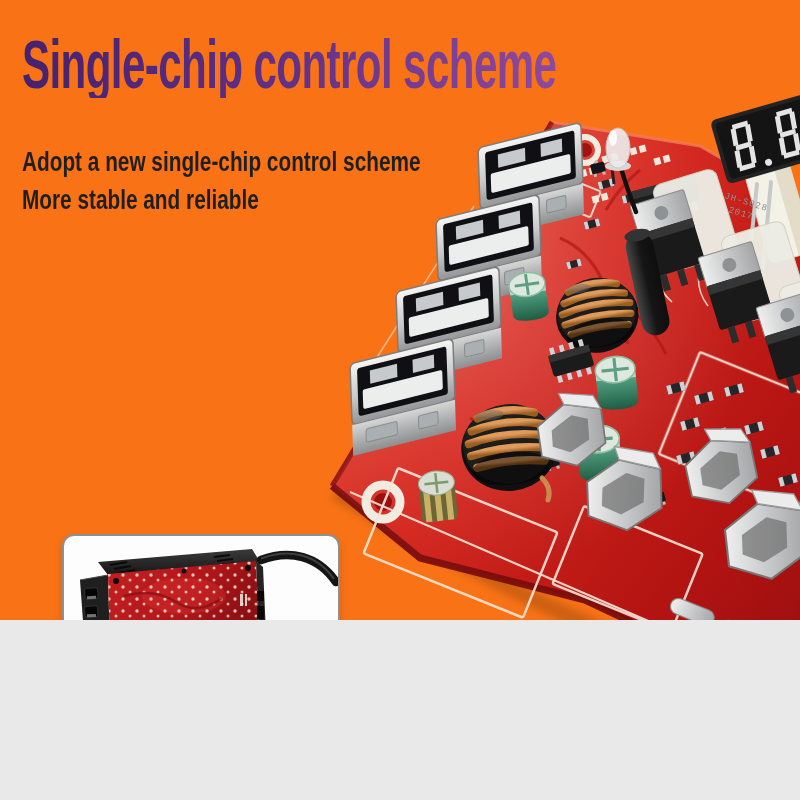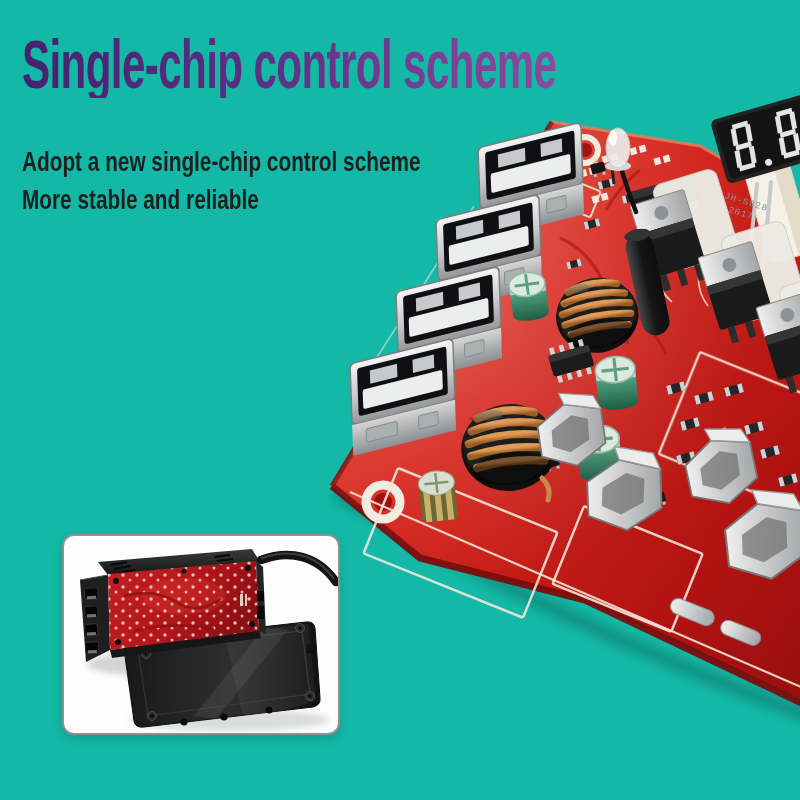--- a/index.html
+++ b/index.html
@@ -1,16 +1,16 @@
 <!DOCTYPE html>
 <html><head>
 <meta charset="utf-8">
 <style>
   html,body{margin:0;padding:0;background:#e9e9e9;}
-  .page{position:relative;width:800px;height:800px;background:#14b8a6;overflow:hidden;
+  .page{position:relative;width:800px;height:620px;background:#f97316;overflow:hidden;
         font-family:"Liberation Sans", sans-serif;}
   .title{position:absolute;top:30px;left:22px;margin:0;font-size:68px;font-weight:bold;
          line-height:1;letter-spacing:-1px;white-space:nowrap;
          transform:scaleX(.62);transform-origin:0 0;
          background:linear-gradient(90deg,#45226f 0%,#5d2f85 45%,#8d4a9e 100%);
          -webkit-background-clip:text;background-clip:text;
          color:#53307e;-webkit-text-fill-color:transparent;}
   .sub{position:absolute;left:22px;margin:0;font-size:27px;font-weight:bold;color:#1f1f1f;
        line-height:1.1;white-space:nowrap;transform:scaleX(.77);transform-origin:0 0;}
   .sub1{top:148px;}

